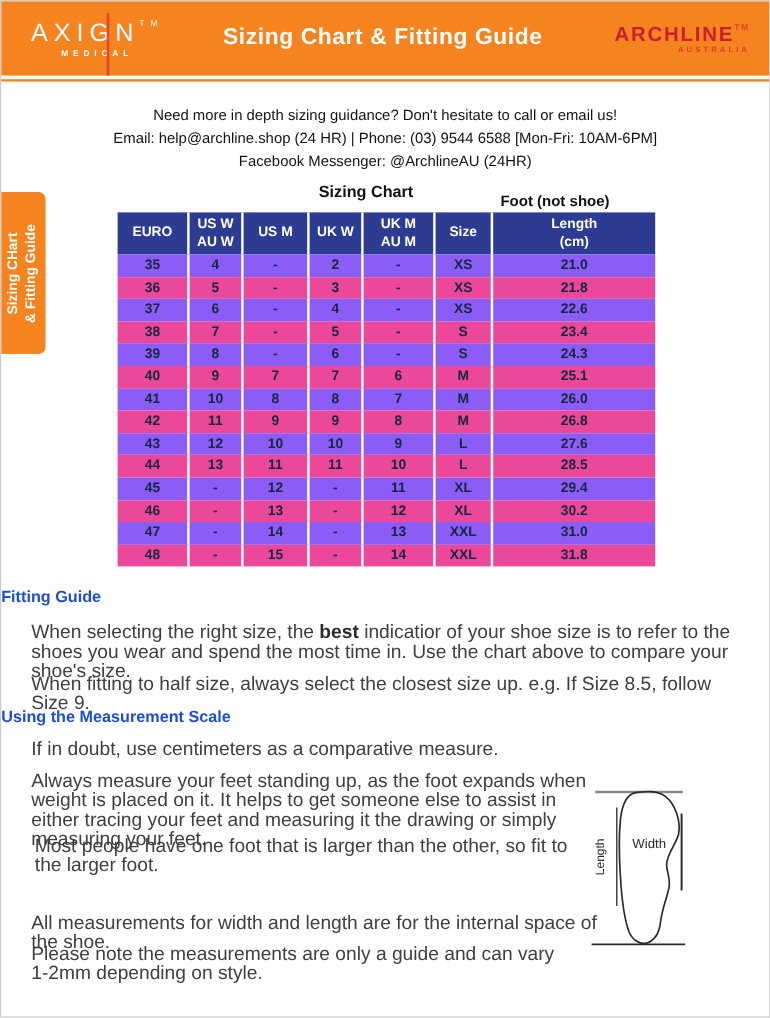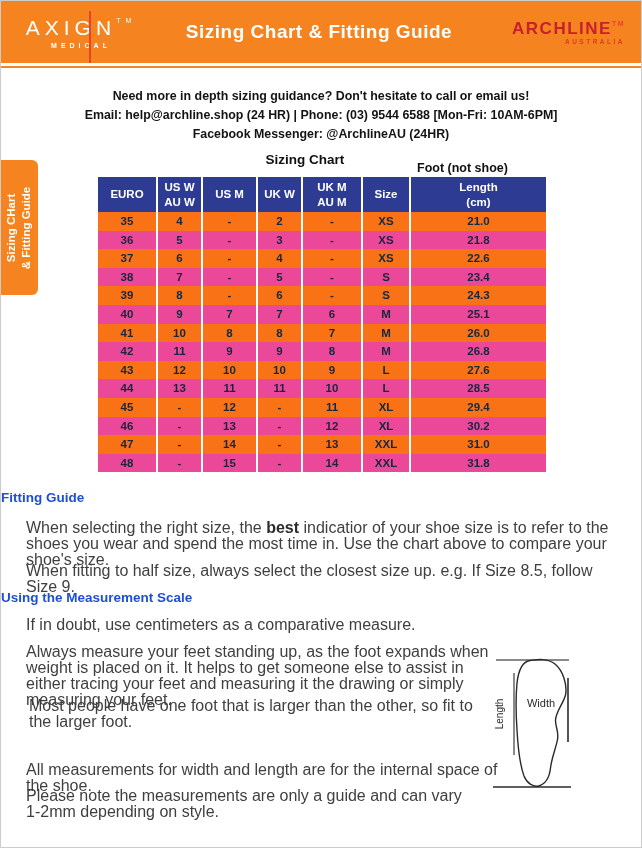--- a/index.html
+++ b/index.html
@@ -20,40 +20,40 @@
   .axign-sub  { font-size:7px; letter-spacing:4px; font-weight:700; margin-top:4px; white-space:nowrap; }
   .axign-line { position:absolute; top:-4px; height:52px; left:64px; width:2px; background:#E8432C; }
   .tm { font-size:7px; vertical-align:top; line-height:1; }
   .header-title { color:#fff; font-weight:700; font-size:19px; flex:1; text-align:center; letter-spacing:0.5px; }
   .archline { text-align:right; width:128px; padding-right:4px; }
   .archline-name { color:#C8202D; font-size:17px; font-weight:700; letter-spacing:1.5px; line-height:1; white-space:nowrap; }
   .archline-name .tm { color:#E8432C; }
   .archline-sub { color:#E03C23; font-size:6.5px; font-weight:700; letter-spacing:2.5px; margin-top:1px; }
   
   .contact { position:absolute; top:86px; left:0; right:0; text-align:center;
-             font-weight:700; font-size:12.4px; line-height:1.55; color:#131313; }
+             font-weight:400; font-size:12.4px; line-height:1.55; color:#131313; }
   
   .side-tab {
     position:absolute; left:0; top:159px; width:37px; height:135px;
     background:#F5831F; border-radius:0 6px 6px 0;
     display:flex; align-items:center; justify-content:center; cursor:pointer;
   }
   .side-tab-text { transform:rotate(-90deg); white-space:nowrap; color:#fff;
                    font-weight:700; font-size:11.5px; line-height:1.3; text-align:center; }
   
   .sizing-title { position:absolute; top:151px; left:80px; width:448px; text-align:center;
                   font-weight:700; font-size:13.5px; color:#111; }
   .foot-note { position:absolute; top:160px; left:416px; font-weight:700; font-size:12.5px; color:#111; }
   .size-table { position:absolute; left:97px; top:176px; width:448px;
                 display:grid; grid-template-columns:58px 45px 55px 45px 60px 48px 137px; }
   .th { background:#2D3C92; color:#fff; font-weight:700; font-size:11.5px; height:35px;
         display:flex; flex-direction:column; align-items:center; justify-content:center; line-height:1.25; }
   .td { height:18.6px; line-height:18.6px; text-align:center; font-size:11.5px;
         font-weight:700; color:#152741; overflow:hidden; }
-  .row-a { background:#f97316; }
+  .row-a { background:#8b5cf6; }
   .row-b { background:#ec4899; }
   .sep { border-left:2px solid #ffffff; }
   
   .section-title { position:absolute; left:0; right:0; text-align:left; font-weight:700;
                    font-size:13.5px; color:#1d4ed8; }
   .para { position:absolute; left:25px; font-size:16px; line-height:16px; color:#3f3f3f; }
   
   .foot-diagram { position:absolute; left:488px; top:650px; width:104px; height:145px; }
 </style>
 </head>

